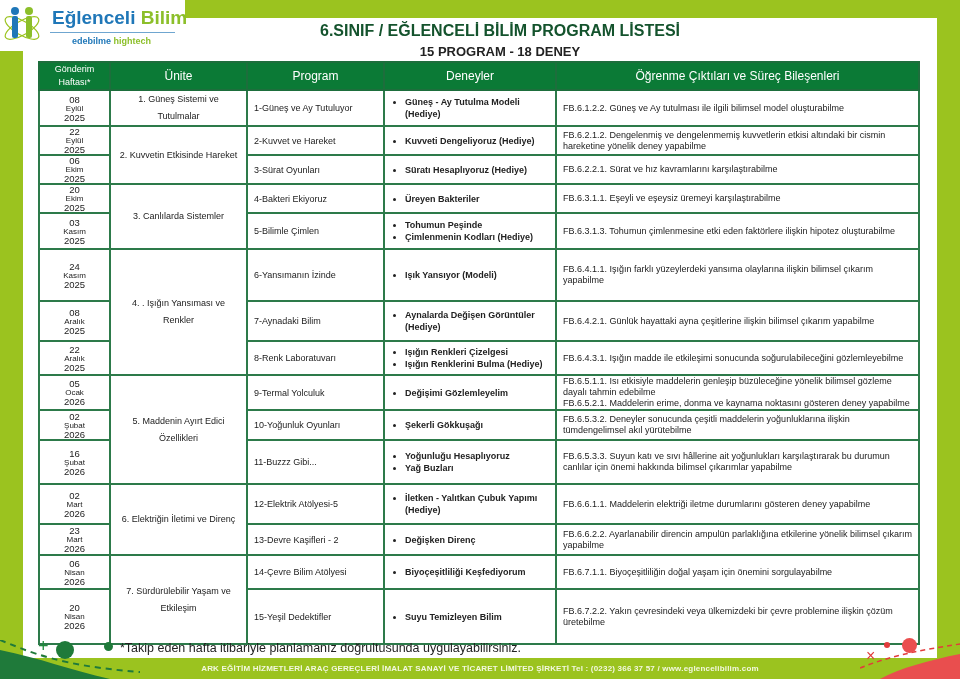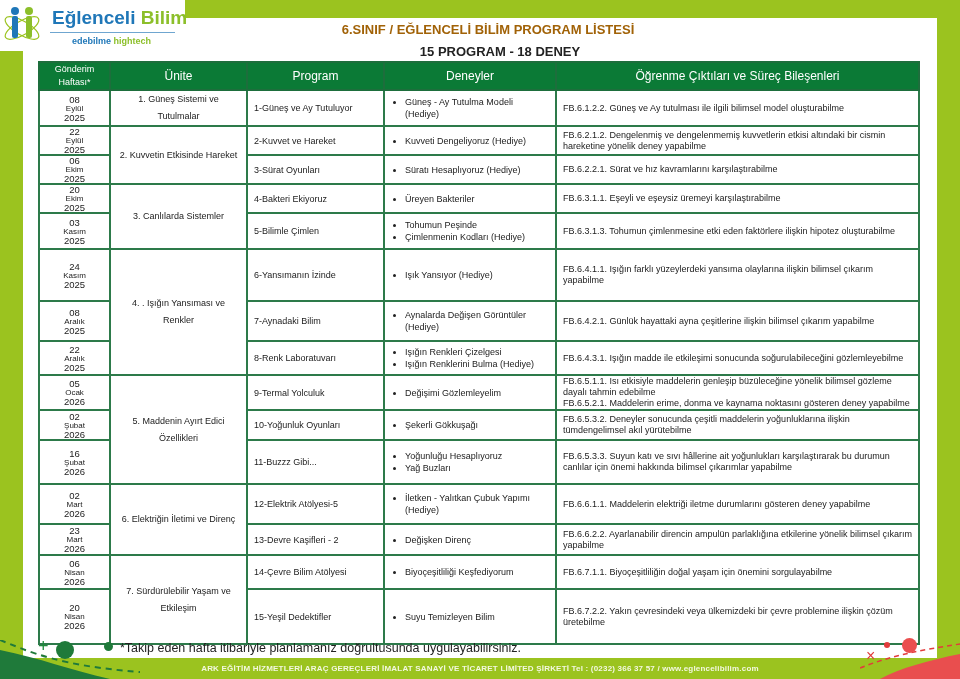--- a/index.html
+++ b/index.html
@@ -12,31 +12,31 @@
   .wave-left{position:absolute;left:0;top:640px;width:140px;height:39px;}
   .wave-right{position:absolute;left:860px;top:640px;width:100px;height:39px;}
 
   .logo{position:absolute;left:0;top:2px;width:180px;height:48px;}
   .logo-title{position:absolute;left:52px;top:5px;font-size:19px;font-weight:bold;color:#1f77b8;white-space:nowrap;}
   .logo-title .b{color:#8cbf2a;}
   .logo-line{position:absolute;left:50px;top:30px;width:125px;height:1px;background:#6fa6d0;}
   .logo-sub{position:absolute;left:72px;top:34px;font-size:9px;font-weight:bold;color:#1f77b8;white-space:nowrap;}
   .logo-sub .g{color:#8cbf2a;}
 
-  .title{position:absolute;left:238px;top:22px;width:500px;text-align:center;font-size:13px;font-weight:bold;color:#a16207;}
+  .title{position:absolute;left:250px;top:22px;width:500px;text-align:center;font-size:16px;font-weight:bold;color:#14532d;}
   .subtitle{position:absolute;left:250px;top:44px;width:500px;text-align:center;font-size:13px;font-weight:bold;color:#222;}
 
   table.prog{position:absolute;left:38px;top:61px;width:880px;border-collapse:collapse;table-layout:fixed;}
   table.prog th{background:#0b7a36;color:#fff;font-weight:normal;font-size:12px;height:26px;border:2px solid #1d6e3c;padding:0;}
   table.prog th.wk{font-size:9px;line-height:13px;}
   table.prog td{border:2px solid #2d7a4a;padding:0 6px;font-size:9px;vertical-align:middle;color:#222;}
   td.date{text-align:center;font-size:9px;line-height:9px;padding:0;margin-left:24px;}
   td.unit{text-align:center;color:#d9453c;font-size:10.5px;line-height:17px;}
   td.prg{color:#2b86c0;font-size:10.5px;font-weight:normal;border-radius:13px;}
-  td.exp ul{margin:0;padding-left:14px;}
+  td.exp ul{margin:0;padding-left:14px;font-weight:bold;}
   td.exp li{font-size:9px;line-height:12px;}
   td.out{font-size:7px;line-height:11px;}
   .note{position:absolute;left:120px;top:641px;font-size:12.5px;color:#222;white-space:nowrap;}
   .dot{position:absolute;border-radius:50%;}
   .plus{position:absolute;color:#1f8a3c;font-size:18px;line-height:18px;}
   .xmark{position:absolute;color:#e23c3c;font-size:16px;line-height:16px;}
 </style>
 </head>
 <body>
 
@@ -176,21 +176,21 @@
       <tr style="height: 52px;">
         <td class="date">
           <div style="font-size:9.5px">24</div>
           <div style="font-size:8px">Kasım</div>
           <div style="font-size:9.5px">2025</div>
         </td>
         <td class="unit" rowspan="3">4. . Işığın Yansıması ve Renkler</td>
         <td class="prg">6-Yansımanın İzinde</td>
         <td class="exp">
           <ul>
-            <li>Işık Yansıyor (Hediye)</li>
+            <li>Işık Yansıyor (Modeli)</li>
           </ul>
         </td>
         <td class="out">
           <div>FB.6.4.1.1. Işığın farklı yüzeylerdeki yansıma olaylarına ilişkin bilimsel çıkarım yapabilme</div>
         </td>
       </tr>
       <tr style="height: 40px;">
         <td class="date">
           <div style="font-size:9.5px">08</div>
           <div style="font-size:8px">Aralık</div>

